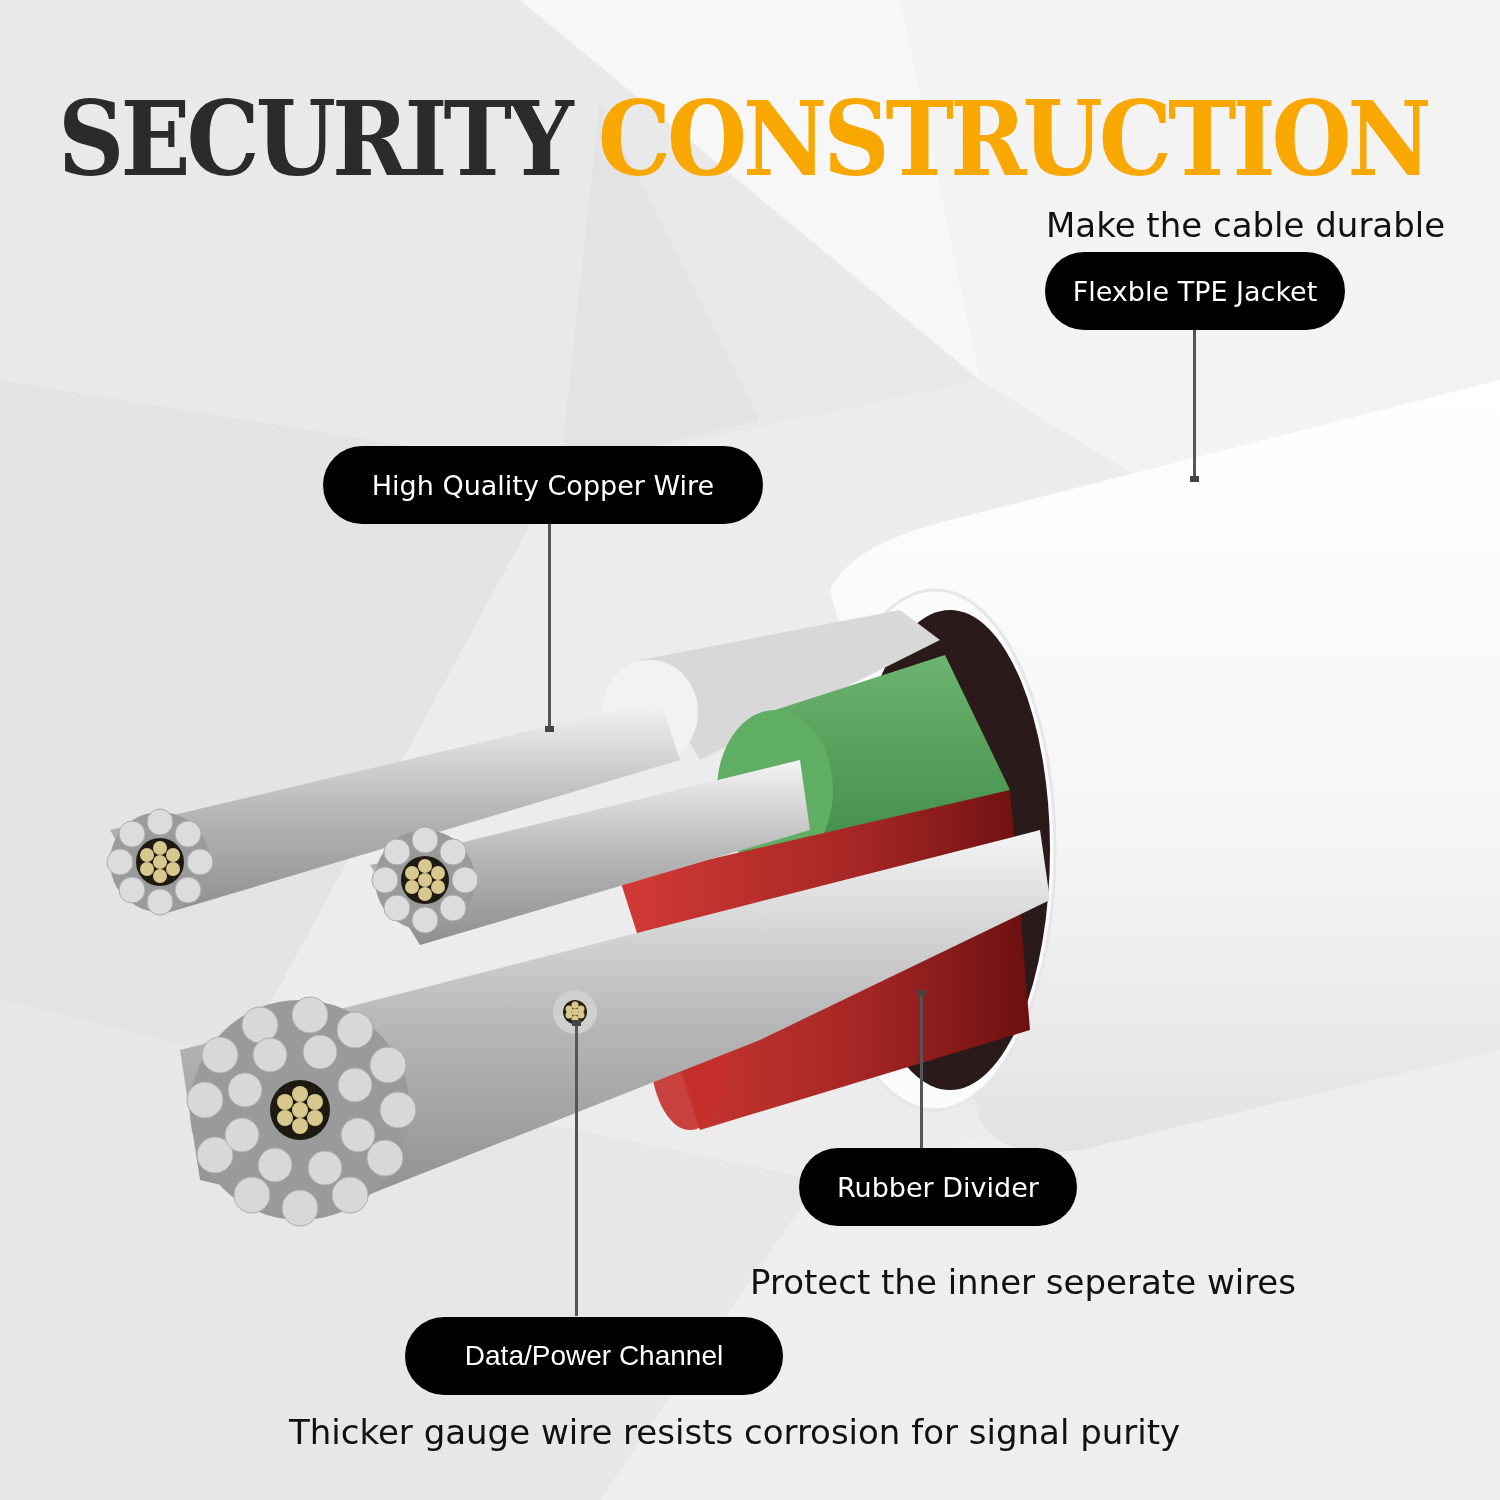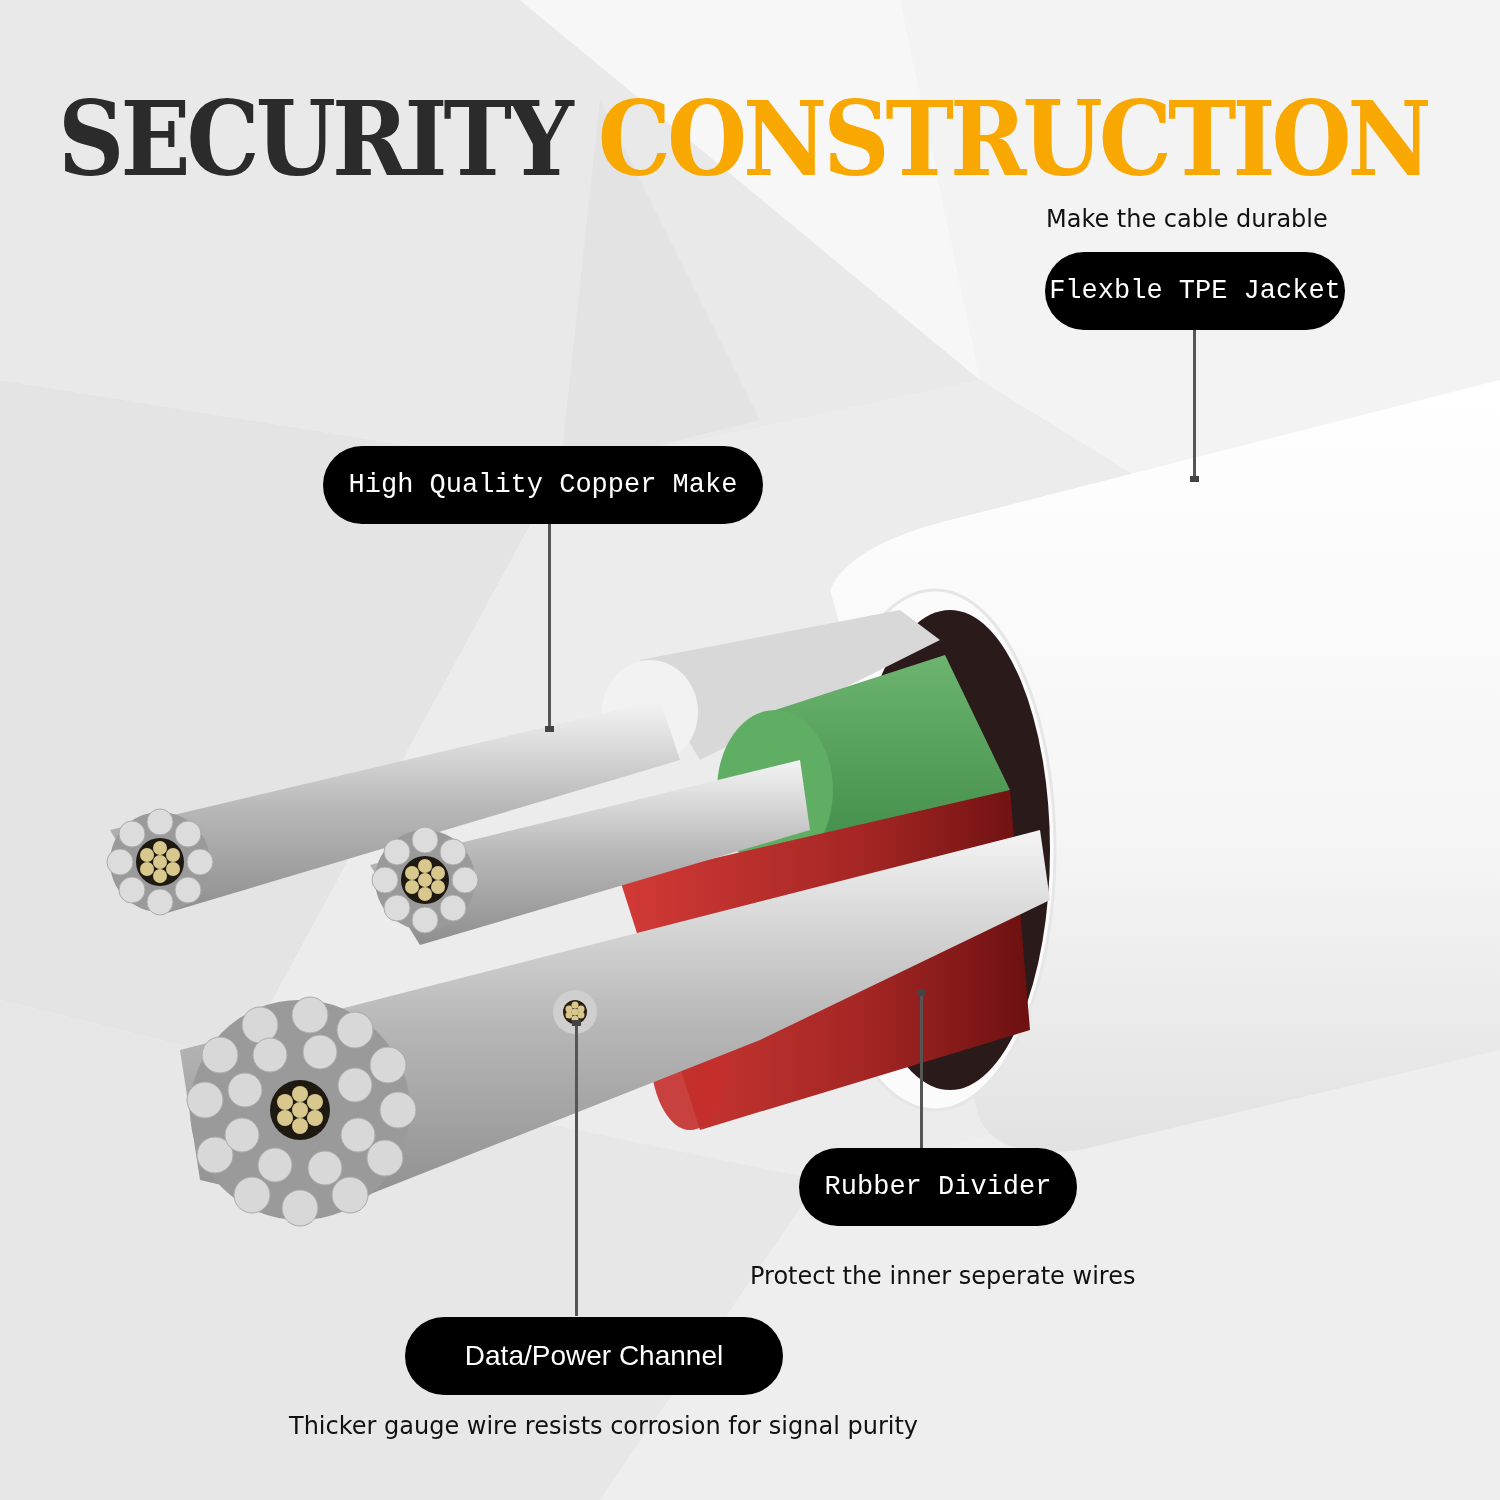--- a/index.html
+++ b/index.html
@@ -1,23 +1,23 @@
 <!DOCTYPE html>
 <html><head>
 <meta charset="utf-8">
 <style>
   html, body { margin: 0; padding: 0; }
   body { width: 1500px; height: 1500px; overflow: hidden; background: #f4f4f4; position: relative; font-family: "DejaVu Sans", sans-serif; }
   .bg { position: absolute; inset: 0; }
   .title { position: absolute; left: 58px; top: 88px; font-family: "DejaVu Serif", "Liberation Serif", serif; font-weight: bold; font-size: 92px; letter-spacing: -4px; line-height: 1; white-space: nowrap; transform: scaleY(1.12); transform-origin: left top; }
   .title .w1 { color: #2b2b2b; }
   .title .w2 { color: #f8a800; }
-  .pill { position: absolute; background: #000; color: #fff; border-radius: 40px; display: flex; align-items: center; justify-content: center; font-size: 27px; white-space: nowrap; font-family: Liberation Mono, monospace; }
+  .pill { position: absolute; background: #000; color: #fff; border-radius: 40px; display: flex; align-items: center; justify-content: center; font-size: 27px; white-space: nowrap; }
   .pill.arial { font-family: "Liberation Sans", sans-serif; font-size: 28px; }
-  .caption { position: absolute; color: #111; font-size: 24px; white-space: nowrap; }
+  .caption { position: absolute; color: #111; font-size: 34px; white-space: nowrap; }
   .leader { position: absolute; width: 3px; background: #555; }
   .leader .tip { position: absolute; left: -3px; width: 9px; height: 6px; background: #444; }
   .art { position: absolute; inset: 0; }
 </style>
 </head>
 <body>
 
 <svg class="bg" width="1500" height="1500" viewBox="0 0 1500 1500">
   <rect width="1500" height="1500" fill="#f3f3f3"></rect>
   <polygon points="0,0 520,0 980,380 560,470 0,380" fill="#e9e9e9"></polygon>
@@ -187,21 +187,21 @@
   <span class="w1">SECURITY</span>
   <span class="w2">CONSTRUCTION</span>
 </div>
 
 <div class="caption" style="left:1046px; top:205px;">Make the cable durable</div>
 <div class="pill" style="left:1045px; top:252px; width:300px; height:78px;">Flexble TPE Jacket</div>
 <div class="leader" style="left:1193px; top:330px; height:152px;">
     <div class="tip" style="bottom:0;"></div>
   </div>
 
-<div class="pill" style="left:323px; top:446px; width:440px; height:78px;">High Quality Copper Make</div>
+<div class="pill" style="left:323px; top:446px; width:440px; height:78px;">High Quality Copper Wire</div>
 <div class="leader" style="left:548px; top:524px; height:208px;">
     <div class="tip" style="bottom:0;"></div>
   </div>
 
 <div class="leader" style="left:920px; top:990px; height:186px;">
     <div class="tip" style="top:0;"></div>
   </div>
 <div class="pill" style="left:799px; top:1148px; width:278px; height:78px;">Rubber Divider</div>
 <div class="caption" style="left:737px; top:1262px;margin-left:13px;">Protect the inner seperate wires</div>
 

